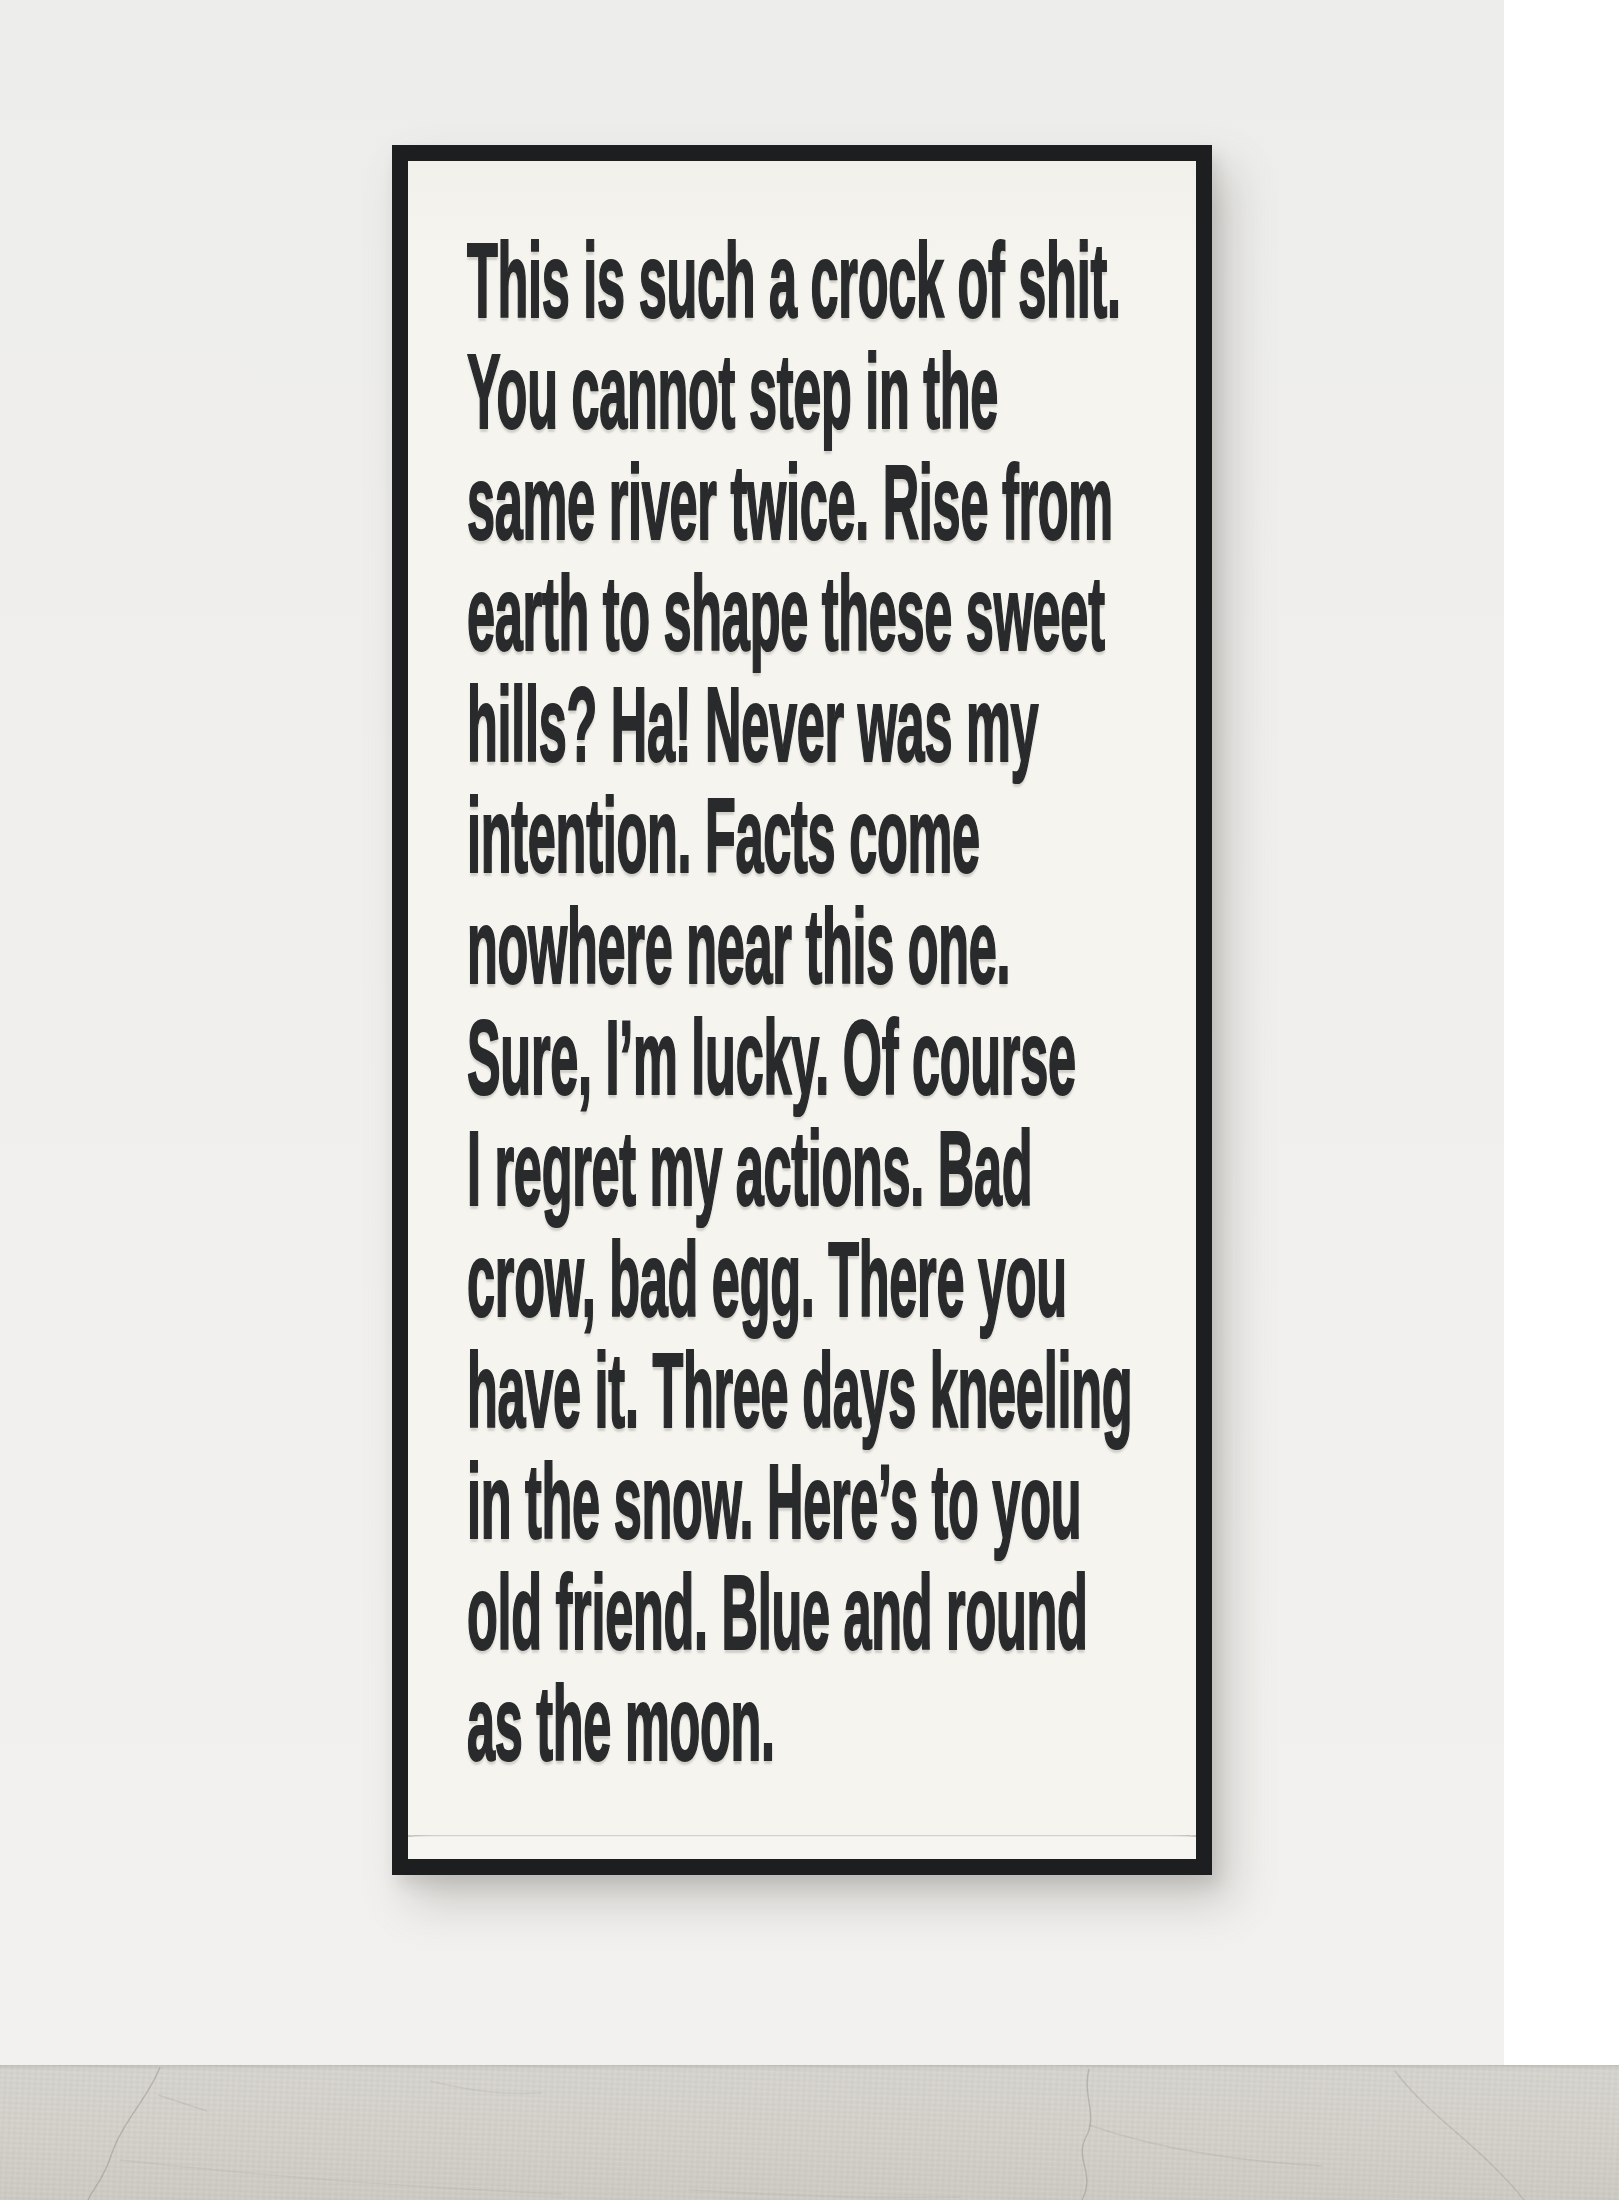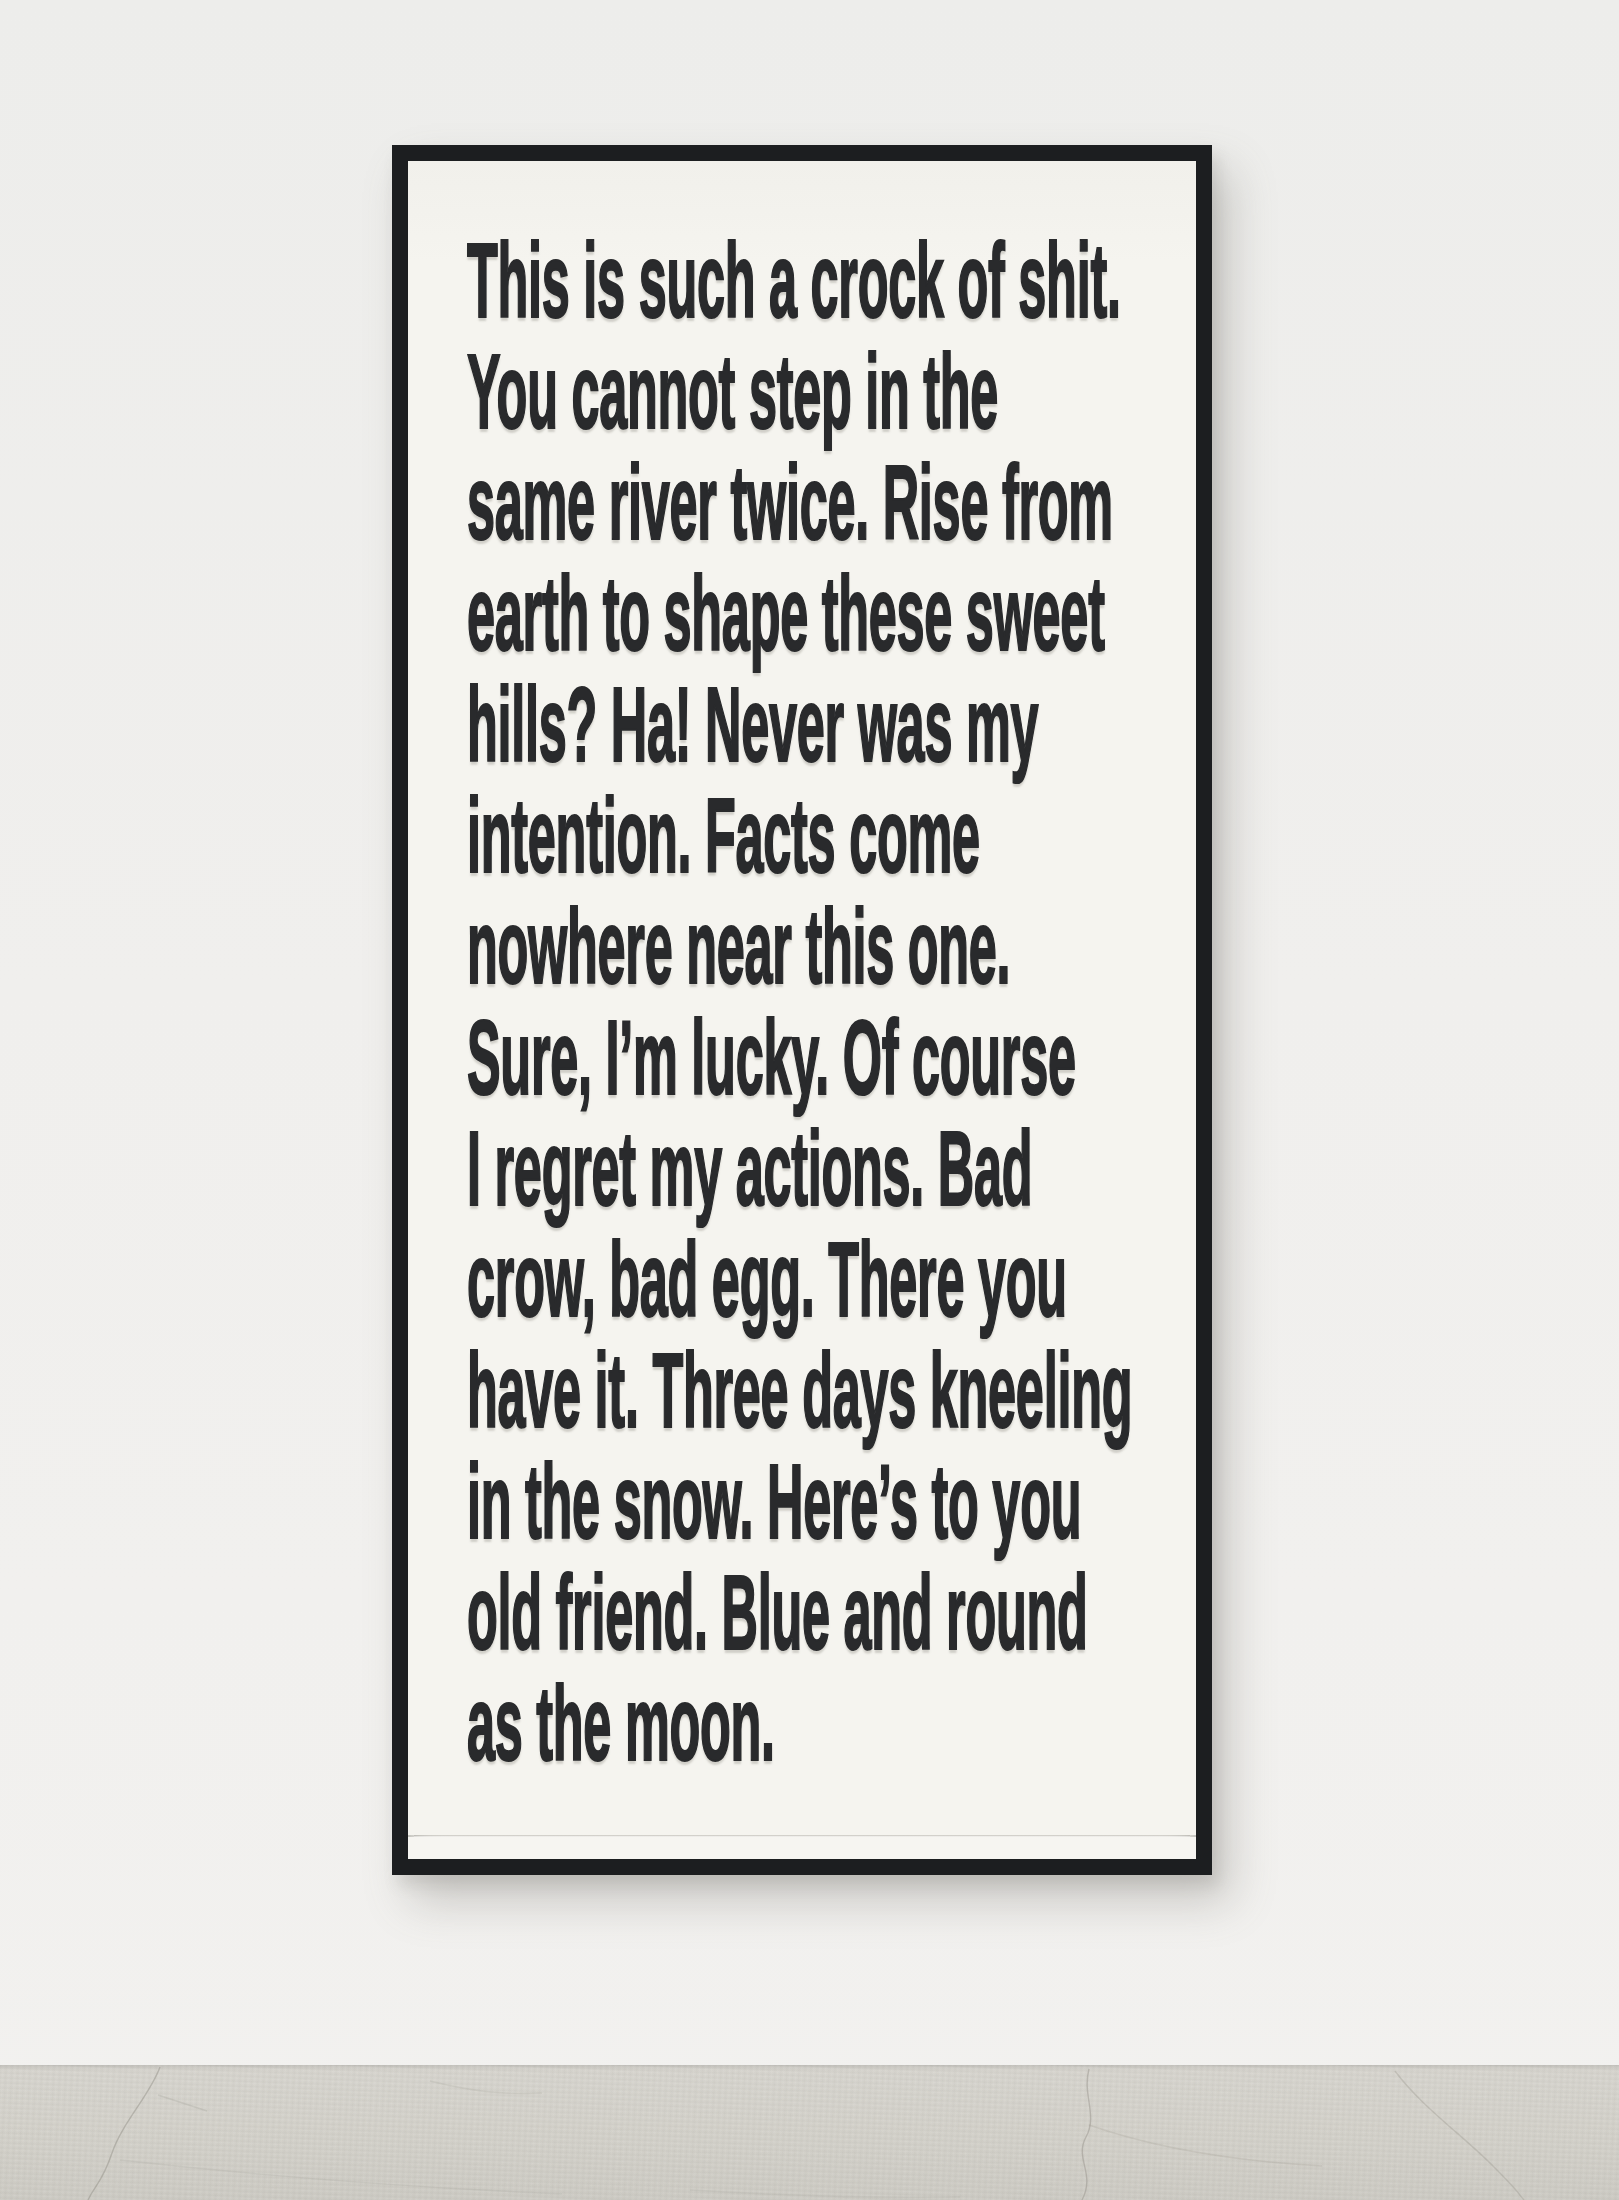--- a/index.html
+++ b/index.html
@@ -5,21 +5,21 @@
   html, body {
     margin: 0;
     padding: 0;
     width: 1619px;
     height: 2200px;
     overflow: hidden;
     font-family: "Liberation Sans", sans-serif;
   }
   .scene {
     position: relative;
-    width: 1619px;
+    width: 1504px;
     height: 2200px;
     background: linear-gradient(180deg, #ededeb 0%, #f0efed 45%, #f2f1ef 100%);
   }
   
   .floor {
     position: absolute;
     left: 0;
     top: 2065px;
     width: 1619px;
     height: 135px;

